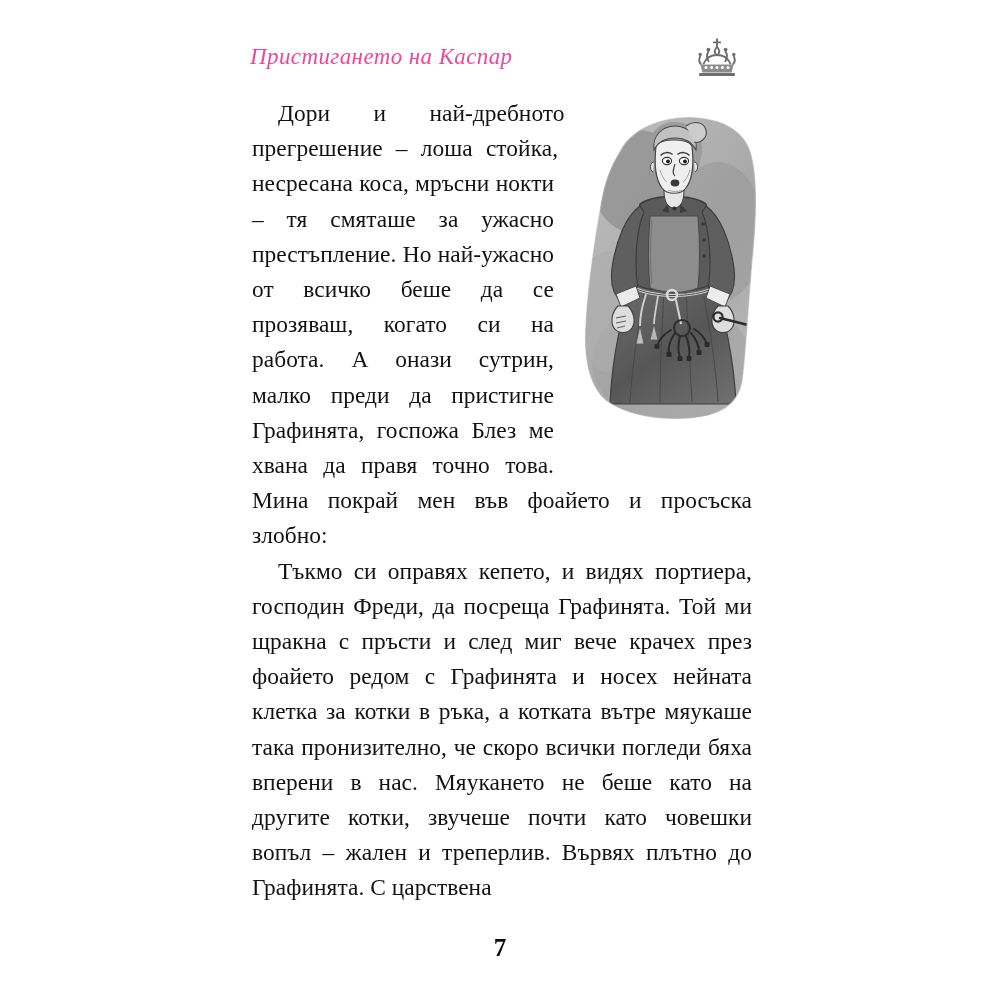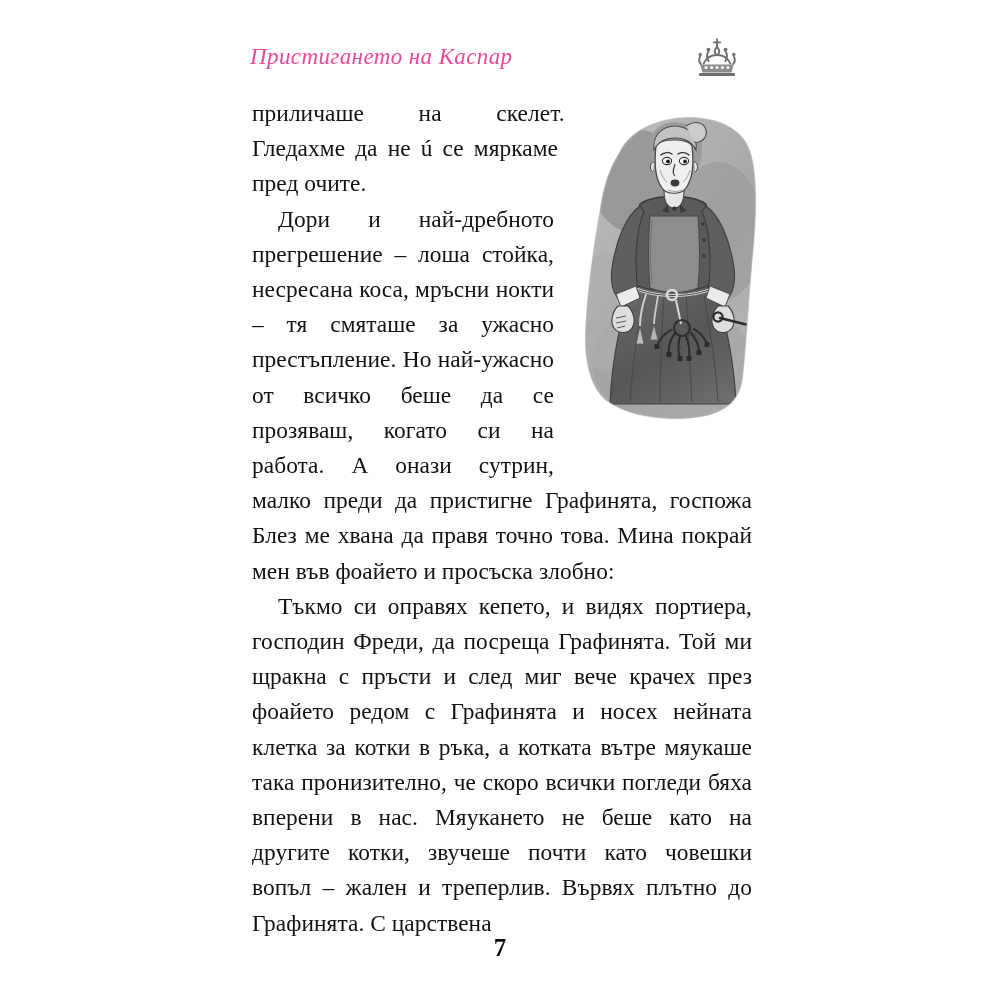--- a/index.html
+++ b/index.html
@@ -294,20 +294,19 @@
       <path d="M52 40 C64 16 96 4 128 6 C156 8 176 20 182 40
                C190 66 188 108 184 148 C180 192 178 236 174 268
                C170 294 150 304 120 306 C88 308 56 302 38 288
                C22 274 16 248 18 214 C20 176 26 134 32 100
                C36 72 42 56 52 40 Z" fill="none" stroke="#b0b0b0" stroke-width="1.4" opacity="0.6"></path>
     </svg>
   </div>
 
   <div class="text-block">
     <div class="illus-float"></div>
-    <p>приличаше на скелет. Гледахме да не ú се мяркаме пред очите.</p>
     <p class="indent">Дори и най-дребното прегрешение – лоша стойка, несресана коса, мръсни нокти – тя смяташе за ужасно престъпление. Но най-ужасно от всичко беше да се прозяваш, когато си на работа. А онази сутрин, малко преди да пристигне Графинята, госпожа Блез ме хвана да правя точно това. Мина покрай мен във фоайето и просъска злобно:</p>
     <p class="indent">Тъкмо си оправях кепето, и видях портиера, господин Фреди, да посреща Графинята. Той ми щракна с пръсти и след миг вече крачех през фоайето редом с Графинята и носех нейната клетка за котки в ръка, а котката вътре мяукаше така пронизително, че скоро всички погледи бяха вперени в нас. Мяукането не беше като на другите котки, звучеше почти като човешки вопъл – жален и треперлив. Вървях плътно до Графинята. С царствена</p>
   </div>
 
   <div class="folio">7</div>
 
 </div>
 
 </body></html>

